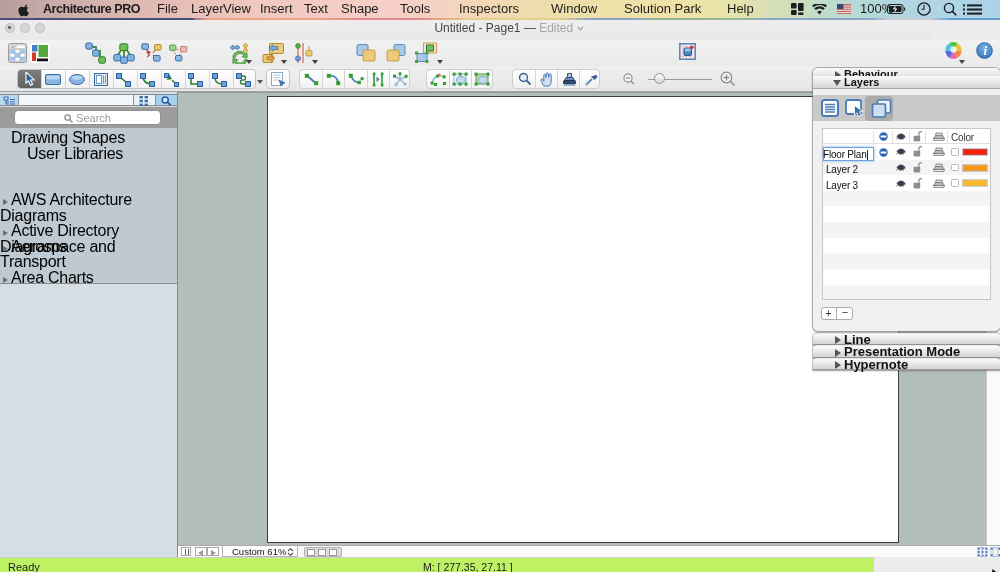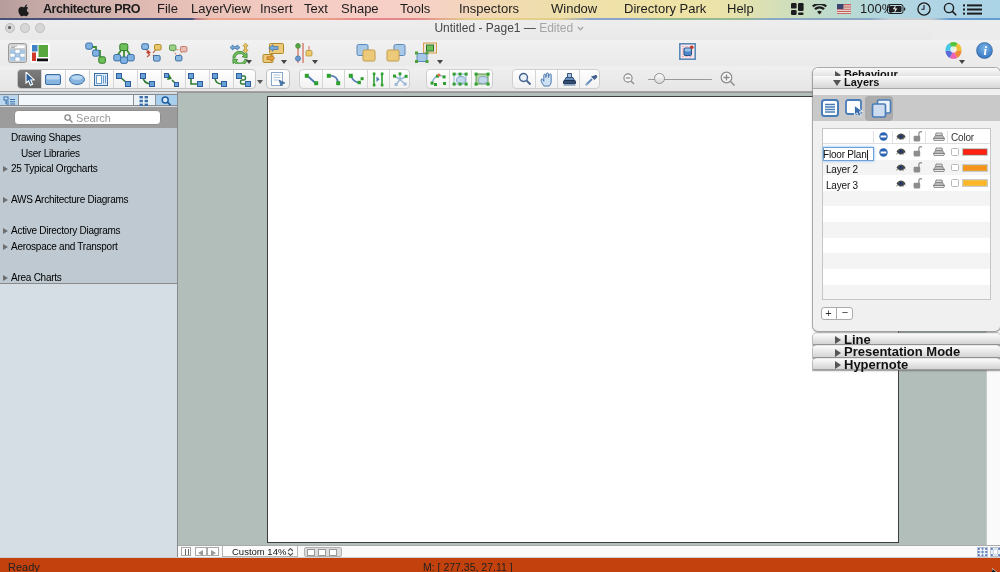--- a/index.html
+++ b/index.html
@@ -22,38 +22,38 @@
 
 #pasteboard{left:178px;top:92px;width:808px;height:453px;background:#b2beba;border-top:1px solid #989898}
 #vscroll{left:986px;top:92px;width:14px;height:453px;background:#fafafa;border-left:1px solid #c9c9c9;border-top:1px solid #989898}
 #page{left:267px;top:96px;width:632px;height:447px;background:#fff;border:1px solid #3d3d3d}
 
 #leftpanel{left:0;top:92px;width:178px;height:465px;background:#d5dee4}
 #lpsegbar{left:0;top:2px;width:178px;height:12px;background:#f2f7fb;border-top:1px solid #8a8a8a;border-bottom:1px solid #8a8a8a}
 #lpsearchstrip{left:0;top:15px;width:178px;height:21px;background:#9c9c9c}
 #lpsearchbox{left:14px;top:2.5px;width:147px;height:15px;background:#fff;border:1px solid #8f8f8f;border-radius:4px;font-size:11px;color:#9a9a9a;text-align:center;line-height:14px}
 #lplist{left:0;top:36px;width:178px;height:156px;background:#bec9d1;border-bottom:1px solid #8a8a8a;border-right:1px solid #8a8a8a}
-.lprow{position:absolute;left:0;width:144px;height:15.5px;font-size:10px;letter-spacing:-0.25px;line-height:15.5px;color:#000;font-weight:400}
+.lprow{position:absolute;left:0;width:144px;height:15.5px;font-size:16px;letter-spacing:-0.25px;line-height:15.5px;color:#000;font-weight:400}
 .lprow .tri{display:inline-block;width:0;height:0;border-left:5px solid #6e6e6e;border-top:3.5px solid transparent;border-bottom:3.5px solid transparent;margin-right:3px}
 #lpborder{left:177px;top:0;width:1px;height:465px;background:#8a8a8a}
 
 #inspector{left:813px;top:68px;width:187px;height:263px;background:#f0f0f0;border-radius:5px;box-shadow:0 0 0 1px rgba(130,130,130,.6),0 1px 3px rgba(0,0,0,.3)}
 .insphdr{position:absolute;left:0;width:187px;background:linear-gradient(#fafafa,#d6d6d6);border-bottom:1px solid #a8a8a8;font-size:11px;font-weight:700;color:#111}
 .insphdr .tri{position:absolute;left:22px;top:3px;width:0;height:0;border-left:6px solid #555;border-top:4px solid transparent;border-bottom:4px solid transparent}
 .insphdr .trid{position:absolute;left:20px;top:4px;width:0;height:0;border-top:6px solid #555;border-left:4px solid transparent;border-right:4px solid transparent}
 .insphdr span{position:absolute;left:31px;top:0px;line-height:13px}
 .lowbar{position:absolute;left:813px;width:187px;height:12.5px;background:linear-gradient(#fbfbfb,#d4d4d4);border-top:1px solid #e8e8e8;border-bottom:1px solid #9e9e9e;border-radius:4px 4px 0 0;font-size:13px;font-weight:700;color:#111;box-shadow:0 0 0 1px rgba(130,130,130,.45),0 1px 2px rgba(0,0,0,.3)}
 .lowbar .tri{position:absolute;left:22px;top:2.5px;width:0;height:0;border-left:6px solid #555;border-top:4px solid transparent;border-bottom:4px solid transparent}
 .lowbar span{position:absolute;left:31px;top:0;line-height:12px}
 #tabstrip{left:0;top:27px;width:187px;height:26px;background:#c9c9c9}
 #layertable{left:9px;top:59.5px;width:169px;height:172px;background:#fff;border:1px solid #c6c6c6}
 .ltxt{font-size:10px;letter-spacing:-0.2px;color:#111}
 
 #hscrollrow{left:178px;top:545px;width:822px;height:12px;background:#fafafa;border-top:1px solid #aaa}
-#statusbar{left:0;top:557px;width:1000px;height:15px;background:#c2410c;border-top:1px solid #cfcfcf;font-size:11px;color:#222}
+#statusbar{left:0;top:557px;width:874px;height:15px;background:#bef264;border-top:1px solid #cfcfcf;font-size:11px;color:#222}
 .sbtn{position:absolute;top:1px;height:9px;background:#fff;border:1px solid #a8a8a8}
 </style></head>
 <body>
 <div id="screen">
   <div id="menubar" class="ab">
     <svg class="ab" style="left:18px;top:2.5px" width="12" height="14" viewBox="0 0 17 18">
         <g fill="#1c1c1c">
           <path d="M12.9 1.2c.1 1-.3 1.9-.9 2.6-.6.7-1.6 1.3-2.5 1.2-.1-.9.4-1.9.9-2.5.6-.7 1.7-1.2 2.5-1.3z"></path>
           <path d="M15.6 13c-.4 1-.6 1.4-1.2 2.3-.7 1.1-1.8 2.5-3.1 2.5-1.1 0-1.4-.7-3-.7-1.5 0-1.9.7-3 .7-1.3 0-2.3-1.5-3-2.6C.3 12.1.1 8.4 1.3 6.5 2.2 5.1 3.5 4.3 4.8 4.3c1.3 0 2.1.7 3.2.7 1 0 1.7-.7 3.2-.7 1.1 0 2.3.6 3.2 1.7-2.8 1.5-2.3 5.5 1.2 7z"></path>
         </g>
@@ -61,21 +61,21 @@
     <span class="mtxt" style="left:43px;font-weight:700;font-size:12.5px;letter-spacing:-0.45px">Architecture PRO</span>
     <span class="mtxt" style="left:157px">File</span>
     <span class="mtxt" style="left:191px">Layer</span>
     <span class="mtxt" style="left:223px">View</span>
     <span class="mtxt" style="left:260px">Insert</span>
     <span class="mtxt" style="left:304px">Text</span>
     <span class="mtxt" style="left:341px">Shape</span>
     <span class="mtxt" style="left:400px">Tools</span>
     <span class="mtxt" style="left:459px">Inspectors</span>
     <span class="mtxt" style="left:551px">Window</span>
-    <span class="mtxt" style="left:624px">Directory Park</span>
+    <span class="mtxt" style="left:624px">Solution Park</span>
     <span class="mtxt" style="left:727px">Help</span>
 
     <svg class="ab" style="left:791px;top:3px" width="13" height="12" viewBox="0 0 13 12">
         <g fill="#1d1d1f">
           <rect x="0" y="0" width="5.6" height="5.6" rx="1.2"></rect>
           <rect x="7" y="0" width="5.6" height="8" rx="1.2"></rect>
           <rect x="0" y="7" width="5.6" height="5" rx="1.2"></rect>
           <rect x="7" y="9.4" width="5.6" height="2.6" rx="1.2"></rect>
         </g>
       </svg>
@@ -469,22 +469,21 @@
         </svg>
     </div>
     <div id="lpsearchstrip" class="ab">
         <div id="lpsearchbox" class="ab"><svg width="9" height="9" viewBox="0 0 10 10" style="vertical-align:-1px">
             <circle cx="4" cy="4" r="3" fill="none" stroke="#8a8a8a" stroke-width="1.4"></circle>
             <path d="M6.4 6.4l3 3" stroke="#8a8a8a" stroke-width="1.5"></path>
           </svg> Search</div>
       </div>
     <div id="lplist" class="ab">
       <div class="lprow" style="top:2px"><span style="margin-left:11px">Drawing Shapes</span></div>
-      <div class="lprow" style="top:17.5px"><span style="margin-left:21px">User Libraries</span></div>
-      <div class="lprow" style="top:33px"><span style="margin-left:3px" class="tri"></span>25 Typical Orgcharts</div>
+      <div class="lprow" style="top:17.5px"><span style="margin-left:27px">User Libraries</span></div>
       <div class="lprow" style="top:64px"><span style="margin-left:3px" class="tri"></span>AWS Architecture Diagrams</div>
       <div class="lprow" style="top:95px"><span style="margin-left:3px" class="tri"></span>Active Directory Diagrams</div>
       <div class="lprow" style="top:110.5px"><span style="margin-left:3px" class="tri"></span>Aerospace and Transport</div>
       <div class="lprow" style="top:141.5px"><span style="margin-left:3px" class="tri"></span>Area Charts</div>
     </div>
     <div id="lpborder" class="ab"></div>
   </div>
   <div id="inspector" class="ab">
     <div class="insphdr" style="top:0;height:13.5px;border-radius:5px 5px 0 0">
         <span class="tri"></span>
@@ -623,21 +622,21 @@
     <div class="ab" style="left:6.5px;top:3px;width:1.5px;height:6px;background:#666"></div>
     <div class="ab" style="left:9.5px;top:3px;width:1.5px;height:6px;background:#666"></div>
     <div class="sbtn" style="left:17px;width:12px"></div>
     <svg class="ab" style="left:20px;top:3.5px" width="6" height="6" viewBox="0 0 6 6">
         <path d="M5 0L0 3l5 3z" fill="#9a9a9a"></path>
       </svg>
     <div class="sbtn" style="left:29px;width:12px"></div>
     <svg class="ab" style="left:32px;top:3.5px" width="6" height="6" viewBox="0 0 6 6">
         <path d="M1 0l5 3-5 3z" fill="#9a9a9a"></path>
       </svg>
-    <div class="ab" style="left:44px;top:0;width:76px;height:11px;background:#fdfdfd;border:1px solid #b5b5b5;border-top:none;font-size:9.5px;color:#111;line-height:11px"><span style="margin-left:9px">Custom 14%</span></div>
+    <div class="ab" style="left:44px;top:0;width:76px;height:11px;background:#fdfdfd;border:1px solid #b5b5b5;border-top:none;font-size:9.5px;color:#111;line-height:11px"><span style="margin-left:9px">Custom 61%</span></div>
     <svg class="ab" style="left:109px;top:2px" width="7" height="8" viewBox="0 0 7 8">
         <path d="M1 3L3.5 0.6 6 3" fill="none" stroke="#555" stroke-width="1.1"></path>
         <path d="M1 5l2.5 2.4L6 5" fill="none" stroke="#555" stroke-width="1.1"></path>
       </svg>
     <div class="ab" style="left:126px;top:1px;width:38px;height:10px;background:#dcdcdc;border:1px solid #b2b2b2;border-radius:2px"></div>
     <div class="ab" style="left:129px;top:2.5px;width:8px;height:7px;background:#fff;border:1px solid #999"></div>
     <div class="ab" style="left:140px;top:2.5px;width:8px;height:7px;background:#fff;border:1px solid #999"></div>
     <div class="ab" style="left:151px;top:2.5px;width:8px;height:7px;background:#fff;border:1px solid #999"></div>
     <svg class="ab" style="left:799px;top:1px" width="11" height="10" viewBox="0 0 11 10">
         <rect x="0.5" y="0.5" width="10" height="9" fill="#f2f4f8" stroke="#b8c2d4"></rect>

